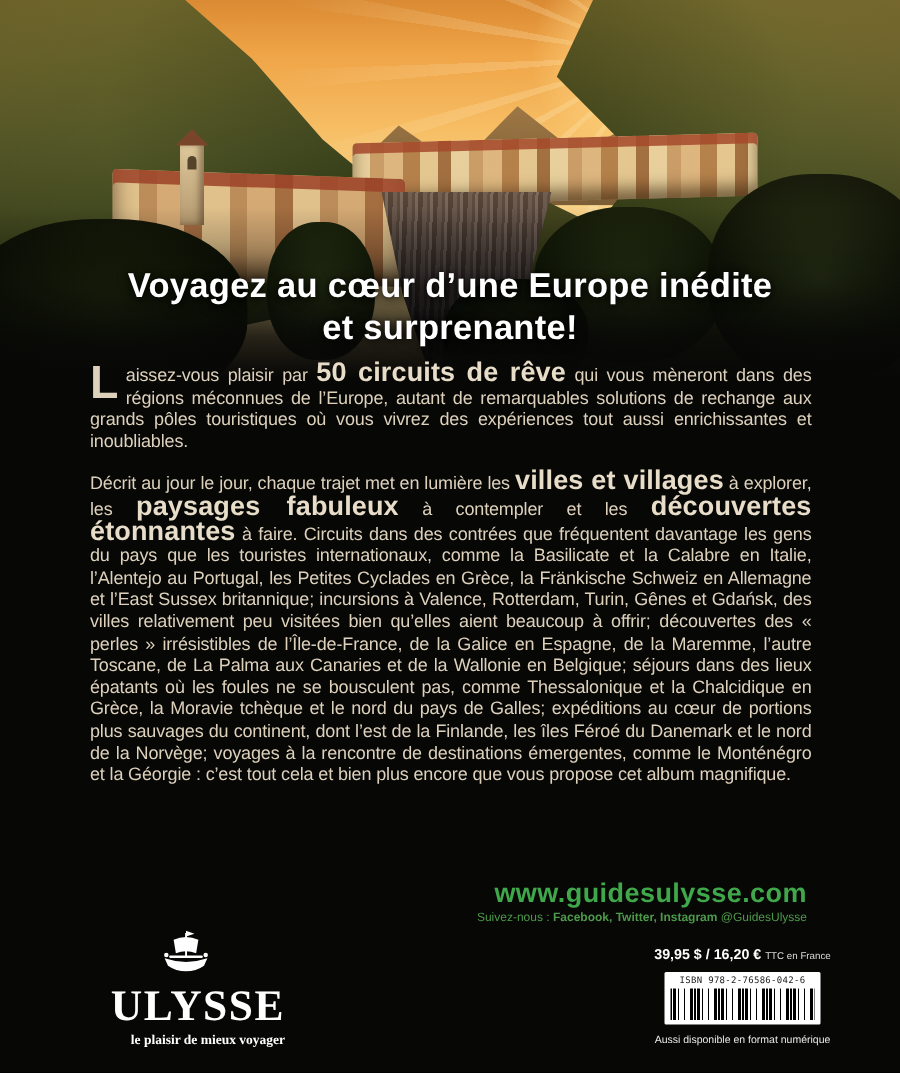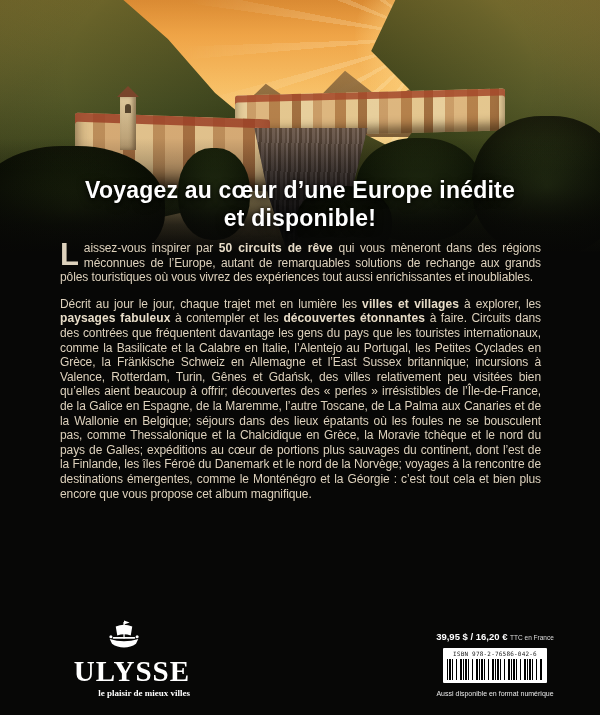--- a/index.html
+++ b/index.html
@@ -62,21 +62,21 @@
   .headline{position:absolute;top:176px;left:0;width:600px;text-align:center;color:#ffffff;
     font-weight:700;font-size:23px;line-height:28px;letter-spacing:.2px;
     text-shadow:0 2px 8px rgba(0,0,0,.85),0 0 3px rgba(0,0,0,.6);}
   .headline span{display:block;}
 
   
   .body-text{position:absolute;top:241px;left:60px;width:481px;color:#ddd1bc;
     font-size:12px;line-height:14.6px;letter-spacing:-.1px;text-align:justify;}
   .body-text p{margin:0 0 12px;}
   .dropcap{float:left;font-size:31px;line-height:26px;font-weight:700;padding:1px 5px 0 0;}
-  .body-text b{font-weight:700;color:#e8ddc8;font-size:12px;letter-spacing:.1px;}
+  .body-text b{font-weight:700;color:#e8ddc8;font-size:18px;letter-spacing:.1px;}
   .closing{color:#82a472;}
   .closing .book-title{font-style:italic;}
 
   
   .web{position:absolute;top:585px;right:62px;text-align:right;}
   .url{font-weight:700;font-size:18px;line-height:21px;letter-spacing:.3px;color:#3fa84a;cursor:pointer;}
   .follow{font-size:8px;line-height:12px;color:#4d9a4a;}
   .follow b{font-weight:700;}
 
   
@@ -119,45 +119,49 @@
     <div class="tree t3"></div>
     <div class="tree t4"></div>
     <div class="tree t5"></div>
     <div class="haze"></div>
     <div class="photo-fade"></div>
     <div class="vignette"></div>
   </div>
 
   <div class="headline">
     <span>Voyagez au cœur d’une Europe inédite</span>
-    <span>et disponible!</span>
+    <span>et surprenante!</span>
   </div>
 
   <div class="body-text">
-    <p><span class="dropcap">L</span><span>aissez-vous inspirer par </span><b>50 circuits de rêve</b><span> qui vous mèneront dans des régions méconnues de l’Europe, autant de remarquables solutions de rechange aux grands pôles touristiques où vous vivrez des expériences tout aussi enrichissantes et inoubliables.</span></p>
+    <p><span class="dropcap">L</span><span>aissez-vous plaisir par </span><b>50 circuits de rêve</b><span> qui vous mèneront dans des régions méconnues de l’Europe, autant de remarquables solutions de rechange aux grands pôles touristiques où vous vivrez des expériences tout aussi enrichissantes et inoubliables.</span></p>
 
     <p><span>Décrit au jour le jour, chaque trajet met en lumière les </span><b>villes et villages</b><span> à explorer, les </span><b>paysages fabuleux</b><span> à contempler et les </span><b>découvertes étonnantes</b><span> à faire. Circuits dans des contrées que fréquentent davantage les gens du pays que les touristes internationaux, comme la Basilicate et la Calabre en Italie, l’Alentejo au Portugal, les Petites Cyclades en Grèce, la Fränkische Schweiz en Allemagne et l’East Sussex britannique; incursions à Valence, Rotterdam, Turin, Gênes et Gdańsk, des villes relativement peu visitées bien qu’elles aient beaucoup à offrir; découvertes des « perles » irrésistibles de l’Île-de-France, de la Galice en Espagne, de la Maremme, l’autre Toscane, de La Palma aux Canaries et de la Wallonie en Belgique; séjours dans des lieux épatants où les foules ne se bousculent pas, comme Thessalonique et la Chalcidique en Grèce, la Moravie tchèque et le nord du pays de Galles; expéditions au cœur de portions plus sauvages du continent, dont l’est de la Finlande, les îles Féroé du Danemark et le nord de la Norvège; voyages à la rencontre de destinations émergentes, comme le Monténégro et la Géorgie : c’est tout cela et bien plus encore que vous propose cet album magnifique.</span></p>
 
   </div>
 
+  <div class="web">
+    <div class="url">www.guidesulysse.com</div>
+    <div class="follow"><span>Suivez-nous : </span><b>Facebook, Twitter, Instagram</b><span> @GuidesUlysse</span></div>
+  </div>
 
   <div class="publisher">
     <svg class="ship" width="36" height="34" viewBox="0 0 48 44" aria-hidden="true">
       <g fill="#ffffff">
         <polygon points="24,0 31.5,2.6 24,5.2"></polygon>
         <rect x="23.2" y="2" width="1.7" height="22"></rect>
         <path d="M13 8 Q24 3 35 8 L33 20 Q24 16.5 15 20 Z"></path>
         <path d="M5 24.5 Q24 31 43 24.5 L40 31 Q33 36 24 36 Q15 36 8 31 Z"></path>
         <rect x="9" y="22" width="30" height="2.2" rx="1"></rect>
         <circle cx="41.5" cy="21.5" r="2"></circle>
         <circle cx="6.5" cy="21.5" r="2"></circle>
       </g>
     </svg>
     <div class="brand">ULYSSE</div>
-    <div class="tagline">le plaisir de mieux villes</div>
+    <div class="tagline">le plaisir de mieux voyager</div>
   </div>
 
   <div class="purchase">
     <div class="price-line"><b>39,95 $ / 16,20 €</b> <span class="price-note">TTC en France</span></div>
     <div class="barcode-box">
       <div class="isbn">ISBN 978-2-76586-042-6</div>
       <div class="bars"></div>
     </div>
     <div class="digital-note">Aussi disponible en format numérique</div>
   </div>

